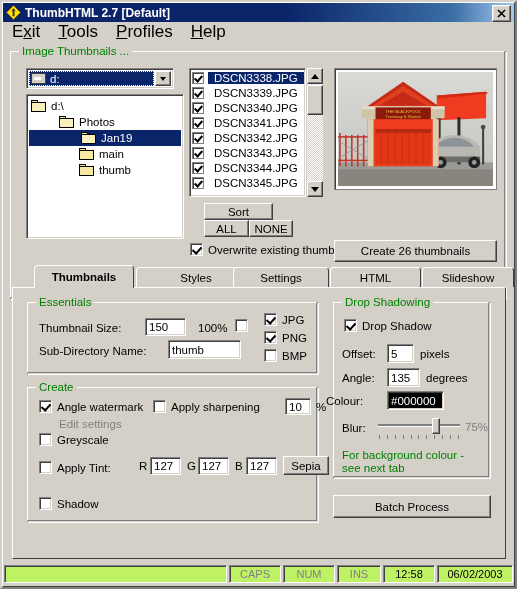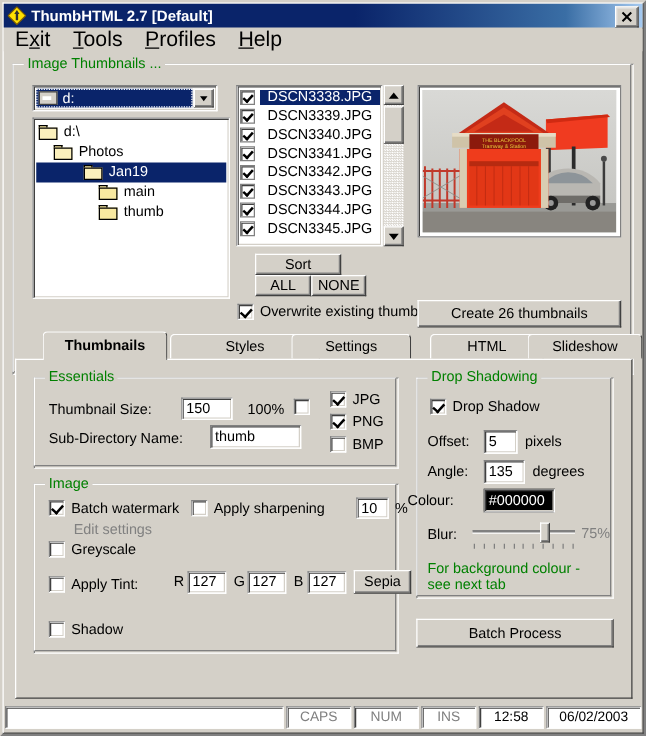--- a/index.html
+++ b/index.html
@@ -125,21 +125,21 @@
   .slider-thumb{position:absolute;width:8px;height:16px;background:#d4d0c8;
        border:1px solid #ffffff;border-right-color:#404040;border-bottom-color:#404040;
        box-shadow:inset -1px -1px 0 #808080;box-sizing:border-box;}
   .ticks{position:absolute;display:flex;justify-content:space-between;}
   .ticks i{display:block;width:1px;height:4px;background:#808080;}
 
   
   .status{position:absolute;left:4px;top:564px;width:509px;height:20px;display:flex;align-items:center;gap:2px;}
   .scell{height:18px;border:1px solid #808080;border-right-color:#ffffff;border-bottom-color:#ffffff;
          box-shadow:inset 1px 1px 0 #404040;box-sizing:border-box;display:flex;align-items:center;justify-content:center;
-         font-size:11px;color:#808080;background:#ffffff;}
+         font-size:11px;color:#808080;background:#bef264;}
   .scell.dark{color:#000;}
 </style>
 </head>
 <body>
 
 <div id="app">
   <div class="winframe"></div>
 
   <div class="titlebar">
     <span class="title-icon">
@@ -181,28 +181,28 @@
     </div>
 
     <div class="sunken tree" style="left:22px;top:52px;width:158px;height:145px;">
       <div class="tnode" style="padding-left:2px;">
         <span class="folder open">
             <span class="ft"></span>
             <span class="fb"></span>
           </span>
         <span>d:\</span>
       </div>
-      <div class="tnode" style="padding-left:14px;">
+      <div class="tnode" style="padding-left:30px;">
         <span class="folder open">
             <span class="ft"></span>
             <span class="fb"></span>
           </span>
         <span>Photos</span>
       </div>
-      <div class="tnode sel" style="padding-left:38px;">
+      <div class="tnode sel" style="padding-left:52px;">
         <span class="folder open">
             <span class="ft"></span>
             <span class="fb"></span>
           </span>
         <span>Jan19</span>
       </div>
       <div class="tnode" style="padding-left:50px;">
         <span class="folder">
             <span class="ft"></span>
             <span class="fb"></span>
@@ -356,21 +356,21 @@
     <div class="tabstrip" style="left:8px;top:225px;width:480px;height:21px;">
       <div class="tab active" style="left:22px;width:100px;">
         <span>Thumbnails</span>
       </div>
       <div class="tab" style="left:124px;width:120px;">
         <span>Styles</span>
       </div>
       <div class="tab" style="left:221px;width:96px;">
         <span>Settings</span>
       </div>
-      <div class="tab" style="left:332px;width:91px;">
+      <div class="tab" style="left:318px;width:91px;">
         <span>HTML</span>
       </div>
       <div class="tab" style="left:410px;width:92px;">
         <span>Slideshow</span>
       </div>
     </div>
 
     <div class="tabpage" style="left:8px;top:245px;width:494px;height:272px;">
 
       <div class="grp" style="left:14px;top:14px;width:292px;height:73px;">
@@ -395,26 +395,26 @@
       <div class="cbrow" style="position:absolute;left:251px;top:43px;">
         <span class="cb on"></span>
         <span>PNG</span>
       </div>
       <div class="cbrow" style="position:absolute;left:251px;top:61px;">
         <span class="cb"></span>
         <span>BMP</span>
       </div>
 
       <div class="grp" style="left:14px;top:99px;width:292px;height:136px;">
-        <span class="grp-label">Image</span>
+        <span class="grp-label">Create</span>
       </div>
 
       <div class="cbrow" style="position:absolute;left:26px;top:112px;">
         <span class="cb on"></span>
-        <span>Batch watermark</span>
+        <span>Angle watermark</span>
       </div>
       <span class="txt grey" style="position:absolute;left:46px;top:130px;">Edit settings</span>
 
       <div class="cbrow" style="position:absolute;left:140px;top:112px;">
         <span class="cb"></span>
         <span>Apply sharpening</span>
       </div>
       <div class="inp" style="position:absolute;left:272px;top:110px;width:26px;height:17px;">
         <span>10</span>
       </div>

